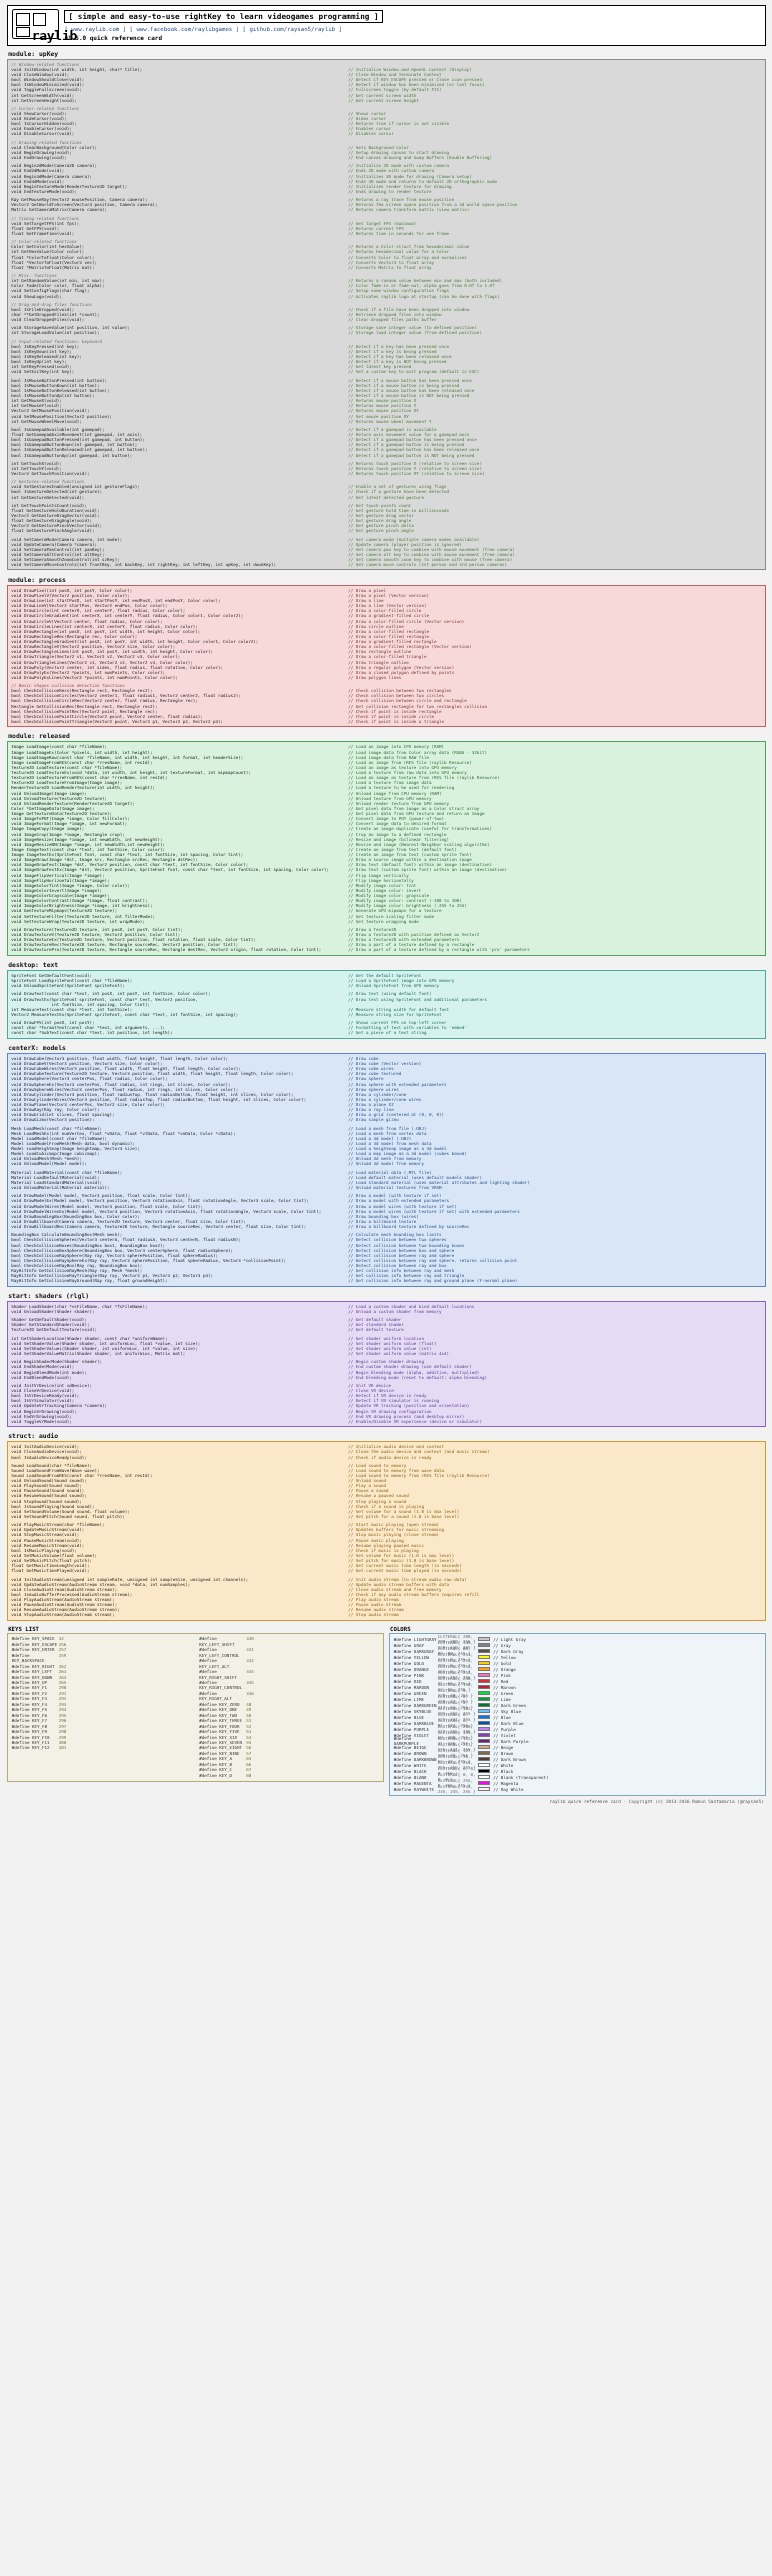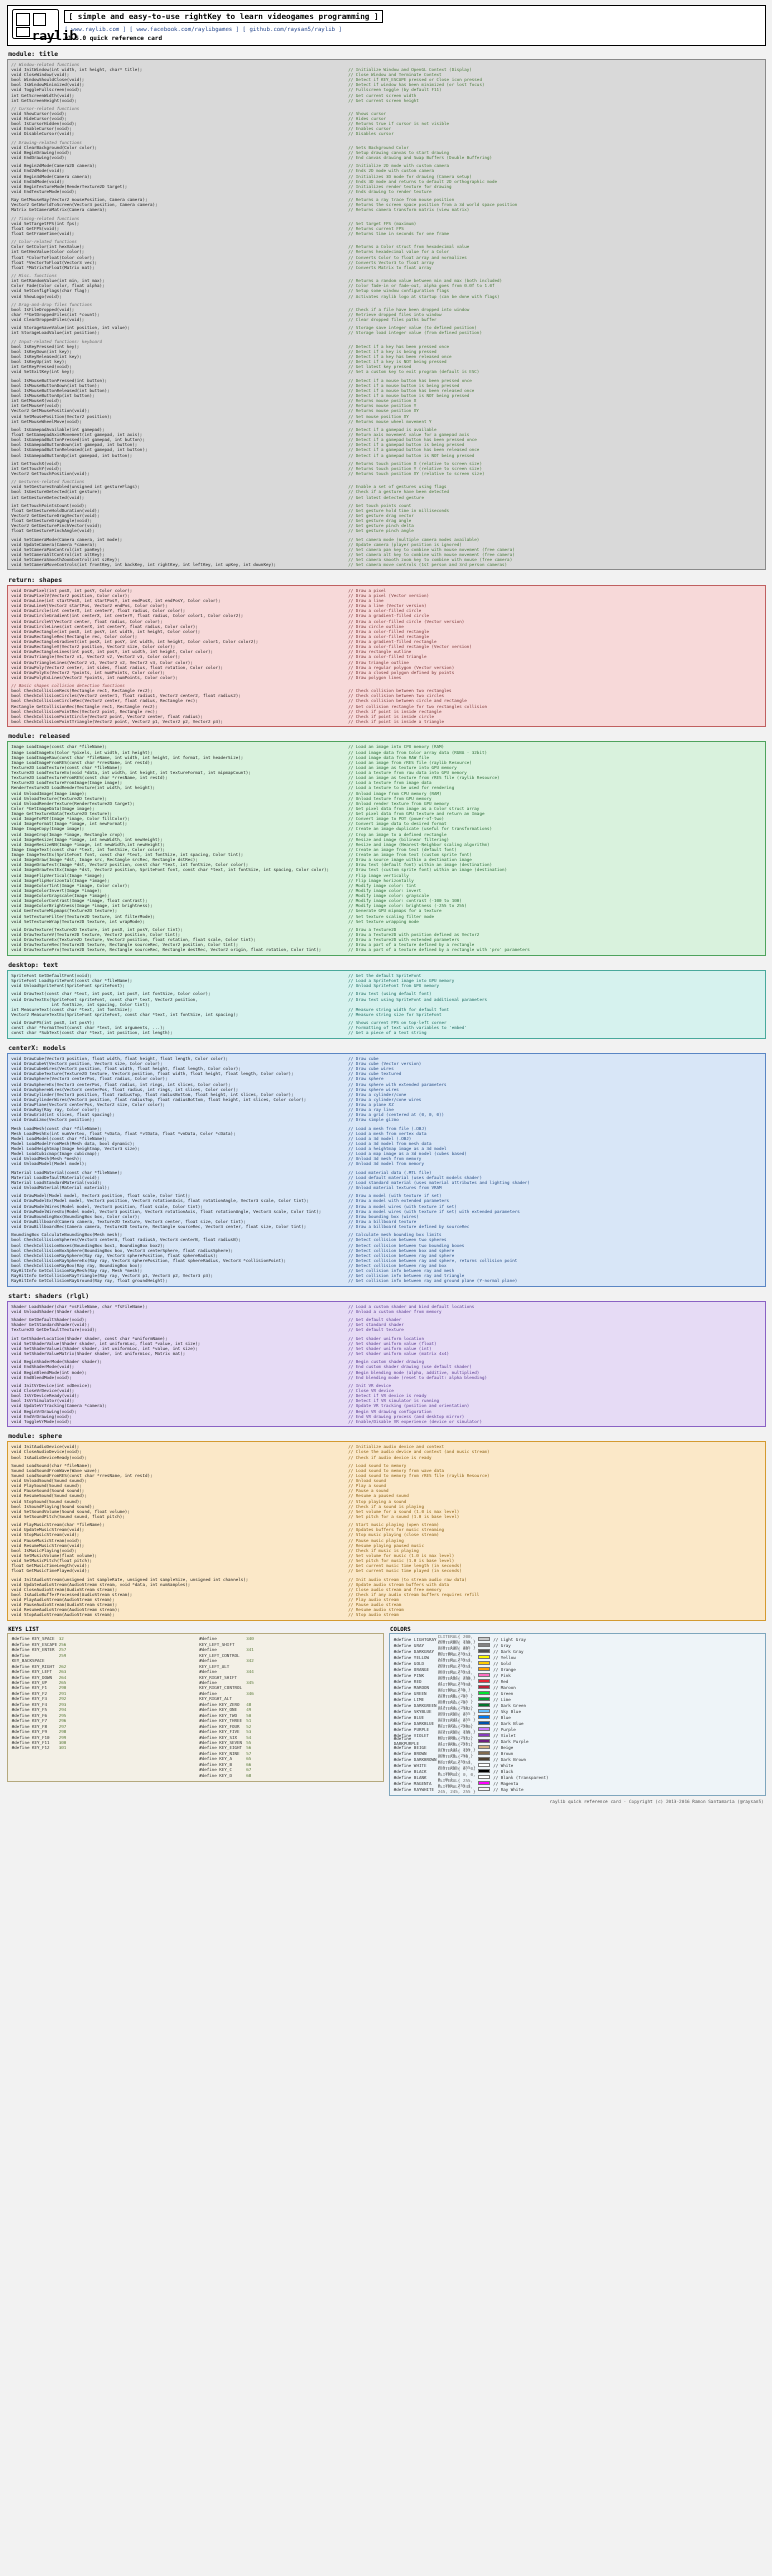--- a/index.html
+++ b/index.html
@@ -127,45 +127,45 @@
         <span>[ www.raylib.com ]</span>
         <span>[ www.facebook.com/raylibgames ]</span>
         <span>[ github.com/raysan5/raylib ]</span>
       </div>
       <div class="hdr-sub">v1.5.0 quick reference card</div>
     </div>
   </div>
 
   <div id="modules-root">
       <div class="module">
-        <div class="module-title">module: title</div>
+        <div class="module-title">module: upKey</div>
         <div class="module-body m-core"><div class="line grp">// Window-related functions</div><div class="row"><span class="sig">void InitWindow(int width, int height, char* title);</span><span class="cmt">// Initialize Window and OpenGL Context (Display)</span></div><div class="row"><span class="sig">void CloseWindow(void);</span><span class="cmt">// Close Window and Terminate Context</span></div><div class="row"><span class="sig">bool WindowShouldClose(void);</span><span class="cmt">// Detect if KEY_ESCAPE pressed or Close icon pressed</span></div><div class="row"><span class="sig">bool IsWindowMinimized(void);</span><span class="cmt">// Detect if window has been minimized (or lost focus)</span></div><div class="row"><span class="sig">void ToggleFullscreen(void);</span><span class="cmt">// Fullscreen toggle (by default F11)</span></div><div class="row"><span class="sig">int GetScreenWidth(void);</span><span class="cmt">// Get current screen width</span></div><div class="row"><span class="sig">int GetScreenHeight(void);</span><span class="cmt">// Get current screen height</span></div><div class="blank"></div><div class="line grp">// Cursor-related functions</div><div class="row"><span class="sig">void ShowCursor(void);</span><span class="cmt">// Shows cursor</span></div><div class="row"><span class="sig">void HideCursor(void);</span><span class="cmt">// Hides cursor</span></div><div class="row"><span class="sig">bool IsCursorHidden(void);</span><span class="cmt">// Returns true if cursor is not visible</span></div><div class="row"><span class="sig">void EnableCursor(void);</span><span class="cmt">// Enables cursor</span></div><div class="row"><span class="sig">void DisableCursor(void);</span><span class="cmt">// Disables cursor</span></div><div class="blank"></div><div class="line grp">// Drawing-related functions</div><div class="row"><span class="sig">void ClearBackground(Color color);</span><span class="cmt">// Sets Background Color</span></div><div class="row"><span class="sig">void BeginDrawing(void);</span><span class="cmt">// Setup drawing canvas to start drawing</span></div><div class="row"><span class="sig">void EndDrawing(void);</span><span class="cmt">// End canvas drawing and Swap Buffers (Double Buffering)</span></div><div class="blank"></div><div class="row"><span class="sig">void Begin2dMode(Camera2D camera);</span><span class="cmt">// Initialize 2D mode with custom camera</span></div><div class="row"><span class="sig">void End2dMode(void);</span><span class="cmt">// Ends 2D mode with custom camera</span></div><div class="row"><span class="sig">void Begin3dMode(Camera camera);</span><span class="cmt">// Initializes 3D mode for drawing (Camera setup)</span></div><div class="row"><span class="sig">void End3dMode(void);</span><span class="cmt">// Ends 3D mode and returns to default 2D orthographic mode</span></div><div class="row"><span class="sig">void BeginTextureMode(RenderTexture2D target);</span><span class="cmt">// Initializes render texture for drawing</span></div><div class="row"><span class="sig">void EndTextureMode(void);</span><span class="cmt">// Ends drawing to render texture</span></div><div class="blank"></div><div class="row"><span class="sig">Ray GetMouseRay(Vector2 mousePosition, Camera camera);</span><span class="cmt">// Returns a ray trace from mouse position</span></div><div class="row"><span class="sig">Vector2 GetWorldToScreen(Vector3 position, Camera camera);</span><span class="cmt">// Returns the screen space position from a 3d world space position</span></div><div class="row"><span class="sig">Matrix GetCameraMatrix(Camera camera);</span><span class="cmt">// Returns camera transform matrix (view matrix)</span></div><div class="blank"></div><div class="line grp">// Timing-related functions</div><div class="row"><span class="sig">void SetTargetFPS(int fps);</span><span class="cmt">// Set target FPS (maximum)</span></div><div class="row"><span class="sig">float GetFPS(void);</span><span class="cmt">// Returns current FPS</span></div><div class="row"><span class="sig">float GetFrameTime(void);</span><span class="cmt">// Returns time in seconds for one frame</span></div><div class="blank"></div><div class="line grp">// Color-related functions</div><div class="row"><span class="sig">Color GetColor(int hexValue);</span><span class="cmt">// Returns a Color struct from hexadecimal value</span></div><div class="row"><span class="sig">int GetHexValue(Color color);</span><span class="cmt">// Returns hexadecimal value for a Color</span></div><div class="row"><span class="sig">float *ColorToFloat(Color color);</span><span class="cmt">// Converts Color to float array and normalizes</span></div><div class="row"><span class="sig">float *VectorToFloat(Vector3 vec);</span><span class="cmt">// Converts Vector3 to float array</span></div><div class="row"><span class="sig">float *MatrixToFloat(Matrix mat);</span><span class="cmt">// Converts Matrix to float array</span></div><div class="blank"></div><div class="line grp">// Misc. functions</div><div class="row"><span class="sig">int GetRandomValue(int min, int max);</span><span class="cmt">// Returns a random value between min and max (both included)</span></div><div class="row"><span class="sig">Color Fade(Color color, float alpha);</span><span class="cmt">// Color fade-in or fade-out, alpha goes from 0.0f to 1.0f</span></div><div class="row"><span class="sig">void SetConfigFlags(char flag);</span><span class="cmt">// Setup some window configuration flags</span></div><div class="row"><span class="sig">void ShowLogo(void);</span><span class="cmt">// Activates raylib logo at startup (can be done with flags)</span></div><div class="blank"></div><div class="line grp">// Drag-and-drop files functions</div><div class="row"><span class="sig">bool IsFileDropped(void);</span><span class="cmt">// Check if a file have been dropped into window</span></div><div class="row"><span class="sig">char **GetDroppedFiles(int *count);</span><span class="cmt">// Retrieve dropped files into window</span></div><div class="row"><span class="sig">void ClearDroppedFiles(void);</span><span class="cmt">// Clear dropped files paths buffer</span></div><div class="blank"></div><div class="row"><span class="sig">void StorageSaveValue(int position, int value);</span><span class="cmt">// Storage save integer value (to defined position)</span></div><div class="row"><span class="sig">int StorageLoadValue(int position);</span><span class="cmt">// Storage load integer value (from defined position)</span></div><div class="blank"></div><div class="line grp">// Input-related functions: keyboard</div><div class="row"><span class="sig">bool IsKeyPressed(int key);</span><span class="cmt">// Detect if a key has been pressed once</span></div><div class="row"><span class="sig">bool IsKeyDown(int key);</span><span class="cmt">// Detect if a key is being pressed</span></div><div class="row"><span class="sig">bool IsKeyReleased(int key);</span><span class="cmt">// Detect if a key has been released once</span></div><div class="row"><span class="sig">bool IsKeyUp(int key);</span><span class="cmt">// Detect if a key is NOT being pressed</span></div><div class="row"><span class="sig">int GetKeyPressed(void);</span><span class="cmt">// Get latest key pressed</span></div><div class="row"><span class="sig">void SetExitKey(int key);</span><span class="cmt">// Set a custom key to exit program (default is ESC)</span></div><div class="blank"></div><div class="row"><span class="sig">bool IsMouseButtonPressed(int button);</span><span class="cmt">// Detect if a mouse button has been pressed once</span></div><div class="row"><span class="sig">bool IsMouseButtonDown(int button);</span><span class="cmt">// Detect if a mouse button is being pressed</span></div><div class="row"><span class="sig">bool IsMouseButtonReleased(int button);</span><span class="cmt">// Detect if a mouse button has been released once</span></div><div class="row"><span class="sig">bool IsMouseButtonUp(int button);</span><span class="cmt">// Detect if a mouse button is NOT being pressed</span></div><div class="row"><span class="sig">int GetMouseX(void);</span><span class="cmt">// Returns mouse position X</span></div><div class="row"><span class="sig">int GetMouseY(void);</span><span class="cmt">// Returns mouse position Y</span></div><div class="row"><span class="sig">Vector2 GetMousePosition(void);</span><span class="cmt">// Returns mouse position XY</span></div><div class="row"><span class="sig">void SetMousePosition(Vector2 position);</span><span class="cmt">// Set mouse position XY</span></div><div class="row"><span class="sig">int GetMouseWheelMove(void);</span><span class="cmt">// Returns mouse wheel movement Y</span></div><div class="blank"></div><div class="row"><span class="sig">bool IsGamepadAvailable(int gamepad);</span><span class="cmt">// Detect if a gamepad is available</span></div><div class="row"><span class="sig">float GetGamepadAxisMovement(int gamepad, int axis);</span><span class="cmt">// Return axis movement value for a gamepad axis</span></div><div class="row"><span class="sig">bool IsGamepadButtonPressed(int gamepad, int button);</span><span class="cmt">// Detect if a gamepad button has been pressed once</span></div><div class="row"><span class="sig">bool IsGamepadButtonDown(int gamepad, int button);</span><span class="cmt">// Detect if a gamepad button is being pressed</span></div><div class="row"><span class="sig">bool IsGamepadButtonReleased(int gamepad, int button);</span><span class="cmt">// Detect if a gamepad button has been released once</span></div><div class="row"><span class="sig">bool IsGamepadButtonUp(int gamepad, int button);</span><span class="cmt">// Detect if a gamepad button is NOT being pressed</span></div><div class="blank"></div><div class="row"><span class="sig">int GetTouchX(void);</span><span class="cmt">// Returns touch position X (relative to screen size)</span></div><div class="row"><span class="sig">int GetTouchY(void);</span><span class="cmt">// Returns touch position Y (relative to screen size)</span></div><div class="row"><span class="sig">Vector2 GetTouchPosition(void);</span><span class="cmt">// Returns touch position XY (relative to screen size)</span></div><div class="blank"></div><div class="line grp">// Gestures-related functions</div><div class="row"><span class="sig">void SetGesturesEnabled(unsigned int gestureFlags);</span><span class="cmt">// Enable a set of gestures using flags</span></div><div class="row"><span class="sig">bool IsGestureDetected(int gesture);</span><span class="cmt">// Check if a gesture have been detected</span></div><div class="row"><span class="sig">int GetGestureDetected(void);</span><span class="cmt">// Get latest detected gesture</span></div><div class="blank"></div><div class="row"><span class="sig">int GetTouchPointsCount(void);</span><span class="cmt">// Get touch points count</span></div><div class="row"><span class="sig">float GetGestureHoldDuration(void);</span><span class="cmt">// Get gesture hold time in milliseconds</span></div><div class="row"><span class="sig">Vector2 GetGestureDragVector(void);</span><span class="cmt">// Get gesture drag vector</span></div><div class="row"><span class="sig">float GetGestureDragAngle(void);</span><span class="cmt">// Get gesture drag angle</span></div><div class="row"><span class="sig">Vector2 GetGesturePinchVector(void);</span><span class="cmt">// Get gesture pinch delta</span></div><div class="row"><span class="sig">float GetGesturePinchAngle(void);</span><span class="cmt">// Get gesture pinch angle</span></div><div class="blank"></div><div class="row"><span class="sig">void SetCameraMode(Camera camera, int mode);</span><span class="cmt">// Set camera mode (multiple camera modes available)</span></div><div class="row"><span class="sig">void UpdateCamera(Camera *camera);</span><span class="cmt">// Update camera (player position is ignored)</span></div><div class="row"><span class="sig">void SetCameraPanControl(int panKey);</span><span class="cmt">// Set camera pan key to combine with mouse movement (free camera)</span></div><div class="row"><span class="sig">void SetCameraAltControl(int altKey);</span><span class="cmt">// Set camera alt key to combine with mouse movement (free camera)</span></div><div class="row"><span class="sig">void SetCameraSmoothZoomControl(int szKey);</span><span class="cmt">// Set camera smooth zoom key to combine with mouse (free camera)</span></div><div class="row"><span class="sig">void SetCameraMoveControls(int frontKey, int backKey, int rightKey, int leftKey, int upKey, int downKey);</span><span class="cmt">// Set camera move controls (1st person and 3rd person cameras)</span></div></div>
       </div>
       <div class="module">
-        <div class="module-title">return: shapes</div>
+        <div class="module-title">module: process</div>
         <div class="module-body m-shapes"><div class="row"><span class="sig">void DrawPixel(int posX, int posY, Color color);</span><span class="cmt">// Draw a pixel</span></div><div class="row"><span class="sig">void DrawPixelV(Vector2 position, Color color);</span><span class="cmt">// Draw a pixel (Vector version)</span></div><div class="row"><span class="sig">void DrawLine(int startPosX, int startPosY, int endPosX, int endPosY, Color color);</span><span class="cmt">// Draw a line</span></div><div class="row"><span class="sig">void DrawLineV(Vector2 startPos, Vector2 endPos, Color color);</span><span class="cmt">// Draw a line (Vector version)</span></div><div class="row"><span class="sig">void DrawCircle(int centerX, int centerY, float radius, Color color);</span><span class="cmt">// Draw a color-filled circle</span></div><div class="row"><span class="sig">void DrawCircleGradient(int centerX, int centerY, float radius, Color color1, Color color2);</span><span class="cmt">// Draw a gradient-filled circle</span></div><div class="row"><span class="sig">void DrawCircleV(Vector2 center, float radius, Color color);</span><span class="cmt">// Draw a color-filled circle (Vector version)</span></div><div class="row"><span class="sig">void DrawCircleLines(int centerX, int centerY, float radius, Color color);</span><span class="cmt">// Draw circle outline</span></div><div class="row"><span class="sig">void DrawRectangle(int posX, int posY, int width, int height, Color color);</span><span class="cmt">// Draw a color-filled rectangle</span></div><div class="row"><span class="sig">void DrawRectangleRec(Rectangle rec, Color color);</span><span class="cmt">// Draw a color-filled rectangle</span></div><div class="row"><span class="sig">void DrawRectangleGradient(int posX, int posY, int width, int height, Color color1, Color color2);</span><span class="cmt">// Draw a gradient-filled rectangle</span></div><div class="row"><span class="sig">void DrawRectangleV(Vector2 position, Vector2 size, Color color);</span><span class="cmt">// Draw a color-filled rectangle (Vector version)</span></div><div class="row"><span class="sig">void DrawRectangleLines(int posX, int posY, int width, int height, Color color);</span><span class="cmt">// Draw rectangle outline</span></div><div class="row"><span class="sig">void DrawTriangle(Vector2 v1, Vector2 v2, Vector2 v3, Color color);</span><span class="cmt">// Draw a color-filled triangle</span></div><div class="row"><span class="sig">void DrawTriangleLines(Vector2 v1, Vector2 v2, Vector2 v3, Color color);</span><span class="cmt">// Draw triangle outline</span></div><div class="row"><span class="sig">void DrawPoly(Vector2 center, int sides, float radius, float rotation, Color color);</span><span class="cmt">// Draw a regular polygon (Vector version)</span></div><div class="row"><span class="sig">void DrawPolyEx(Vector2 *points, int numPoints, Color color);</span><span class="cmt">// Draw a closed polygon defined by points</span></div><div class="row"><span class="sig">void DrawPolyExLines(Vector2 *points, int numPoints, Color color);</span><span class="cmt">// Draw polygon lines</span></div><div class="blank"></div><div class="line grp">// Basic shapes collision detection functions</div><div class="row"><span class="sig">bool CheckCollisionRecs(Rectangle rec1, Rectangle rec2);</span><span class="cmt">// Check collision between two rectangles</span></div><div class="row"><span class="sig">bool CheckCollisionCircles(Vector2 center1, float radius1, Vector2 center2, float radius2);</span><span class="cmt">// Check collision between two circles</span></div><div class="row"><span class="sig">bool CheckCollisionCircleRec(Vector2 center, float radius, Rectangle rec);</span><span class="cmt">// Check collision between circle and rectangle</span></div><div class="row"><span class="sig">Rectangle GetCollisionRec(Rectangle rec1, Rectangle rec2);</span><span class="cmt">// Get collision rectangle for two rectangles collision</span></div><div class="row"><span class="sig">bool CheckCollisionPointRec(Vector2 point, Rectangle rec);</span><span class="cmt">// Check if point is inside rectangle</span></div><div class="row"><span class="sig">bool CheckCollisionPointCircle(Vector2 point, Vector2 center, float radius);</span><span class="cmt">// Check if point is inside circle</span></div><div class="row"><span class="sig">bool CheckCollisionPointTriangle(Vector2 point, Vector2 p1, Vector2 p2, Vector2 p3);</span><span class="cmt">// Check if point is inside a triangle</span></div></div>
       </div>
       <div class="module">
         <div class="module-title">module: released</div>
         <div class="module-body m-textures"><div class="row"><span class="sig">Image LoadImage(const char *fileName);</span><span class="cmt">// Load an image into CPU memory (RAM)</span></div><div class="row"><span class="sig">Image LoadImageEx(Color *pixels, int width, int height);</span><span class="cmt">// Load image data from Color array data (RGBA - 32bit)</span></div><div class="row"><span class="sig">Image LoadImageRaw(const char *fileName, int width, int height, int format, int headerSize);</span><span class="cmt">// Load image data from RAW file</span></div><div class="row"><span class="sig">Image LoadImageFromRES(const char *rresName, int resId);</span><span class="cmt">// Load an image from rRES file (raylib Resource)</span></div><div class="row"><span class="sig">Texture2D LoadTexture(const char *fileName);</span><span class="cmt">// Load an image as texture into GPU memory</span></div><div class="row"><span class="sig">Texture2D LoadTextureEx(void *data, int width, int height, int textureFormat, int mipmapCount);</span><span class="cmt">// Load a texture from raw data into GPU memory</span></div><div class="row"><span class="sig">Texture2D LoadTextureFromRES(const char *rresName, int resId);</span><span class="cmt">// Load an image as texture from rRES file (raylib Resource)</span></div><div class="row"><span class="sig">Texture2D LoadTextureFromImage(Image image);</span><span class="cmt">// Load a texture from image data</span></div><div class="row"><span class="sig">RenderTexture2D LoadRenderTexture(int width, int height);</span><span class="cmt">// Load a texture to be used for rendering</span></div><div class="row"><span class="sig">void UnloadImage(Image image);</span><span class="cmt">// Unload image from CPU memory (RAM)</span></div><div class="row"><span class="sig">void UnloadTexture(Texture2D texture);</span><span class="cmt">// Unload texture from GPU memory</span></div><div class="row"><span class="sig">void UnloadRenderTexture(RenderTexture2D target);</span><span class="cmt">// Unload render texture from GPU memory</span></div><div class="row"><span class="sig">Color *GetImageData(Image image);</span><span class="cmt">// Get pixel data from image as a Color struct array</span></div><div class="row"><span class="sig">Image GetTextureData(Texture2D texture);</span><span class="cmt">// Get pixel data from GPU texture and return an Image</span></div><div class="row"><span class="sig">void ImageToPOT(Image *image, Color fillColor);</span><span class="cmt">// Convert image to POT (power-of-two)</span></div><div class="row"><span class="sig">void ImageFormat(Image *image, int newFormat);</span><span class="cmt">// Convert image data to desired format</span></div><div class="row"><span class="sig">Image ImageCopy(Image image);</span><span class="cmt">// Create an image duplicate (useful for transformations)</span></div><div class="row"><span class="sig">void ImageCrop(Image *image, Rectangle crop);</span><span class="cmt">// Crop an image to a defined rectangle</span></div><div class="row"><span class="sig">void ImageResize(Image *image, int newWidth, int newHeight);</span><span class="cmt">// Resize and image (bilinear filtering)</span></div><div class="row"><span class="sig">void ImageResizeNN(Image *image, int newWidth,int newHeight);</span><span class="cmt">// Resize and image (Nearest-Neighbor scaling algorithm)</span></div><div class="row"><span class="sig">Image ImageText(const char *text, int fontSize, Color color);</span><span class="cmt">// Create an image from text (default font)</span></div><div class="row"><span class="sig">Image ImageTextEx(SpriteFont font, const char *text, int fontSize, int spacing, Color tint);</span><span class="cmt">// Create an image from text (custom sprite font)</span></div><div class="row"><span class="sig">void ImageDraw(Image *dst, Image src, Rectangle srcRec, Rectangle dstRec);</span><span class="cmt">// Draw a source image within a destination image</span></div><div class="row"><span class="sig">void ImageDrawText(Image *dst, Vector2 position, const char *text, int fontSize, Color color);</span><span class="cmt">// Draw text (default font) within an image (destination)</span></div><div class="row"><span class="sig">void ImageDrawTextEx(Image *dst, Vector2 position, SpriteFont font, const char *text, int fontSize, int spacing, Color color);</span><span class="cmt">// Draw text (custom sprite font) within an image (destination)</span></div><div class="row"><span class="sig">void ImageFlipVertical(Image *image);</span><span class="cmt">// Flip image vertically</span></div><div class="row"><span class="sig">void ImageFlipHorizontal(Image *image);</span><span class="cmt">// Flip image horizontally</span></div><div class="row"><span class="sig">void ImageColorTint(Image *image, Color color);</span><span class="cmt">// Modify image color: tint</span></div><div class="row"><span class="sig">void ImageColorInvert(Image *image);</span><span class="cmt">// Modify image color: invert</span></div><div class="row"><span class="sig">void ImageColorGrayscale(Image *image);</span><span class="cmt">// Modify image color: grayscale</span></div><div class="row"><span class="sig">void ImageColorContrast(Image *image, float contrast);</span><span class="cmt">// Modify image color: contrast (-100 to 100)</span></div><div class="row"><span class="sig">void ImageColorBrightness(Image *image, int brightness);</span><span class="cmt">// Modify image color: brightness (-255 to 255)</span></div><div class="row"><span class="sig">void GenTextureMipmaps(Texture2D texture);</span><span class="cmt">// Generate GPU mipmaps for a texture</span></div><div class="row"><span class="sig">void SetTextureFilter(Texture2D texture, int filterMode);</span><span class="cmt">// Set texture scaling filter mode</span></div><div class="row"><span class="sig">void SetTextureWrap(Texture2D texture, int wrapMode);</span><span class="cmt">// Set texture wrapping mode</span></div><div class="blank"></div><div class="row"><span class="sig">void DrawTexture(Texture2D texture, int posX, int posY, Color tint);</span><span class="cmt">// Draw a Texture2D</span></div><div class="row"><span class="sig">void DrawTextureV(Texture2D texture, Vector2 position, Color tint);</span><span class="cmt">// Draw a Texture2D with position defined as Vector2</span></div><div class="row"><span class="sig">void DrawTextureEx(Texture2D texture, Vector2 position, float rotation, float scale, Color tint);</span><span class="cmt">// Draw a Texture2D with extended parameters</span></div><div class="row"><span class="sig">void DrawTextureRec(Texture2D texture, Rectangle sourceRec, Vector2 position, Color tint);</span><span class="cmt">// Draw a part of a texture defined by a rectangle</span></div><div class="row"><span class="sig">void DrawTexturePro(Texture2D texture, Rectangle sourceRec, Rectangle destRec, Vector2 origin, float rotation, Color tint);</span><span class="cmt">// Draw a part of a texture defined by a rectangle with 'pro' parameters</span></div></div>
       </div>
       <div class="module">
         <div class="module-title">desktop: text</div>
         <div class="module-body m-text"><div class="row"><span class="sig">SpriteFont GetDefaultFont(void);</span><span class="cmt">// Get the default SpriteFont</span></div><div class="row"><span class="sig">SpriteFont LoadSpriteFont(const char *fileName);</span><span class="cmt">// Load a SpriteFont image into GPU memory</span></div><div class="row"><span class="sig">void UnloadSpriteFont(SpriteFont spriteFont);</span><span class="cmt">// Unload SpriteFont from GPU memory</span></div><div class="blank"></div><div class="row"><span class="sig">void DrawText(const char *text, int posX, int posY, int fontSize, Color color);</span><span class="cmt">// Draw text (using default font)</span></div><div class="row"><span class="sig">void DrawTextEx(SpriteFont spriteFont, const char* text, Vector2 position,</span><span class="cmt">// Draw text using SpriteFont and additional parameters</span></div><div class="row"><span class="sig">                int fontSize, int spacing, Color tint);</span><span class="cmt"></span></div><div class="row"><span class="sig">int MeasureText(const char *text, int fontSize);</span><span class="cmt">// Measure string width for default font</span></div><div class="row"><span class="sig">Vector2 MeasureTextEx(SpriteFont spriteFont, const char *text, int fontSize, int spacing);</span><span class="cmt">// Measure string size for SpriteFont</span></div><div class="blank"></div><div class="row"><span class="sig">void DrawFPS(int posX, int posY);</span><span class="cmt">// Shows current FPS on top-left corner</span></div><div class="row"><span class="sig">const char *FormatText(const char *text, int arguments, ...);</span><span class="cmt">// Formatting of text with variables to 'embed'</span></div><div class="row"><span class="sig">const char *SubText(const char *text, int position, int length);</span><span class="cmt">// Get a piece of a text string</span></div></div>
       </div>
       <div class="module">
         <div class="module-title">centerX: models</div>
         <div class="module-body m-models"><div class="row"><span class="sig">void DrawCube(Vector3 position, float width, float height, float length, Color color);</span><span class="cmt">// Draw cube</span></div><div class="row"><span class="sig">void DrawCubeV(Vector3 position, Vector3 size, Color color);</span><span class="cmt">// Draw cube (Vector version)</span></div><div class="row"><span class="sig">void DrawCubeWires(Vector3 position, float width, float height, float length, Color color);</span><span class="cmt">// Draw cube wires</span></div><div class="row"><span class="sig">void DrawCubeTexture(Texture2D texture, Vector3 position, float width, float height, float length, Color color);</span><span class="cmt">// Draw cube textured</span></div><div class="row"><span class="sig">void DrawSphere(Vector3 centerPos, float radius, Color color);</span><span class="cmt">// Draw sphere</span></div><div class="row"><span class="sig">void DrawSphereEx(Vector3 centerPos, float radius, int rings, int slices, Color color);</span><span class="cmt">// Draw sphere with extended parameters</span></div><div class="row"><span class="sig">void DrawSphereWires(Vector3 centerPos, float radius, int rings, int slices, Color color);</span><span class="cmt">// Draw sphere wires</span></div><div class="row"><span class="sig">void DrawCylinder(Vector3 position, float radiusTop, float radiusBottom, float height, int slices, Color color);</span><span class="cmt">// Draw a cylinder/cone</span></div><div class="row"><span class="sig">void DrawCylinderWires(Vector3 position, float radiusTop, float radiusBottom, float height, int slices, Color color);</span><span class="cmt">// Draw a cylinder/cone wires</span></div><div class="row"><span class="sig">void DrawPlane(Vector3 centerPos, Vector2 size, Color color);</span><span class="cmt">// Draw a plane XZ</span></div><div class="row"><span class="sig">void DrawRay(Ray ray, Color color);</span><span class="cmt">// Draw a ray line</span></div><div class="row"><span class="sig">void DrawGrid(int slices, float spacing);</span><span class="cmt">// Draw a grid (centered at (0, 0, 0))</span></div><div class="row"><span class="sig">void DrawGizmo(Vector3 position);</span><span class="cmt">// Draw simple gizmo</span></div><div class="blank"></div><div class="row"><span class="sig">Mesh LoadMesh(const char *fileName);</span><span class="cmt">// Load a mesh from file (.OBJ)</span></div><div class="row"><span class="sig">Mesh LoadMeshEx(int numVertex, float *vData, float *vtData, float *vnData, Color *cData);</span><span class="cmt">// Load a mesh from vertex data</span></div><div class="row"><span class="sig">Model LoadModel(const char *fileName);</span><span class="cmt">// Load a 3d model (.OBJ)</span></div><div class="row"><span class="sig">Model LoadModelFromMesh(Mesh data, bool dynamic);</span><span class="cmt">// Load a 3d model from mesh data</span></div><div class="row"><span class="sig">Model LoadHeightmap(Image heightmap, Vector3 size);</span><span class="cmt">// Load a heightmap image as a 3d model</span></div><div class="row"><span class="sig">Model LoadCubicmap(Image cubicmap);</span><span class="cmt">// Load a map image as a 3d model (cubes based)</span></div><div class="row"><span class="sig">void UnloadMesh(Mesh *mesh);</span><span class="cmt">// Unload 3d mesh from memory</span></div><div class="row"><span class="sig">void UnloadModel(Model model);</span><span class="cmt">// Unload 3d model from memory</span></div><div class="blank"></div><div class="row"><span class="sig">Material LoadMaterial(const char *fileName);</span><span class="cmt">// Load material data (.MTL file)</span></div><div class="row"><span class="sig">Material LoadDefaultMaterial(void);</span><span class="cmt">// Load default material (uses default models shader)</span></div><div class="row"><span class="sig">Material LoadStandardMaterial(void);</span><span class="cmt">// Load standard material (uses material attributes and lighting shader)</span></div><div class="row"><span class="sig">void UnloadMaterial(Material material);</span><span class="cmt">// Unload material textures from VRAM</span></div><div class="blank"></div><div class="row"><span class="sig">void DrawModel(Model model, Vector3 position, float scale, Color tint);</span><span class="cmt">// Draw a model (with texture if set)</span></div><div class="row"><span class="sig">void DrawModelEx(Model model, Vector3 position, Vector3 rotationAxis, float rotationAngle, Vector3 scale, Color tint);</span><span class="cmt">// Draw a model with extended parameters</span></div><div class="row"><span class="sig">void DrawModelWires(Model model, Vector3 position, float scale, Color tint);</span><span class="cmt">// Draw a model wires (with texture if set)</span></div><div class="row"><span class="sig">void DrawModelWiresEx(Model model, Vector3 position, Vector3 rotationAxis, float rotationAngle, Vector3 scale, Color tint);</span><span class="cmt">// Draw a model wires (with texture if set) with extended parameters</span></div><div class="row"><span class="sig">void DrawBoundingBox(BoundingBox box, Color color);</span><span class="cmt">// Draw bounding box (wires)</span></div><div class="row"><span class="sig">void DrawBillboard(Camera camera, Texture2D texture, Vector3 center, float size, Color tint);</span><span class="cmt">// Draw a billboard texture</span></div><div class="row"><span class="sig">void DrawBillboardRec(Camera camera, Texture2D texture, Rectangle sourceRec, Vector3 center, float size, Color tint);</span><span class="cmt">// Draw a billboard texture defined by sourceRec</span></div><div class="blank"></div><div class="row"><span class="sig">BoundingBox CalculateBoundingBox(Mesh mesh);</span><span class="cmt">// Calculate mesh bounding box limits</span></div><div class="row"><span class="sig">bool CheckCollisionSpheres(Vector3 centerA, float radiusA, Vector3 centerB, float radiusB);</span><span class="cmt">// Detect collision between two spheres</span></div><div class="row"><span class="sig">bool CheckCollisionBoxes(BoundingBox box1, BoundingBox box2);</span><span class="cmt">// Detect collision between two bounding boxes</span></div><div class="row"><span class="sig">bool CheckCollisionBoxSphere(BoundingBox box, Vector3 centerSphere, float radiusSphere);</span><span class="cmt">// Detect collision between box and sphere</span></div><div class="row"><span class="sig">bool CheckCollisionRaySphere(Ray ray, Vector3 spherePosition, float sphereRadius);</span><span class="cmt">// Detect collision between ray and sphere</span></div><div class="row"><span class="sig">bool CheckCollisionRaySphereEx(Ray ray, Vector3 spherePosition, float sphereRadius, Vector3 *collisionPoint);</span><span class="cmt">// Detect collision between ray and sphere, returns collision point</span></div><div class="row"><span class="sig">bool CheckCollisionRayBox(Ray ray, BoundingBox box);</span><span class="cmt">// Detect collision between ray and box</span></div><div class="row"><span class="sig">RayHitInfo GetCollisionRayMesh(Ray ray, Mesh *mesh);</span><span class="cmt">// Get collision info between ray and mesh</span></div><div class="row"><span class="sig">RayHitInfo GetCollisionRayTriangle(Ray ray, Vector3 p1, Vector3 p2, Vector3 p3);</span><span class="cmt">// Get collision info between ray and triangle</span></div><div class="row"><span class="sig">RayHitInfo GetCollisionRayGround(Ray ray, float groundHeight);</span><span class="cmt">// Get collision info between ray and ground plane (Y-normal plane)</span></div></div>
       </div>
       <div class="module">
         <div class="module-title">start: shaders (rlgl)</div>
         <div class="module-body m-shaders"><div class="row"><span class="sig">Shader LoadShader(char *vsFileName, char *fsFileName);</span><span class="cmt">// Load a custom shader and bind default locations</span></div><div class="row"><span class="sig">void UnloadShader(Shader shader);</span><span class="cmt">// Unload a custom shader from memory</span></div><div class="blank"></div><div class="row"><span class="sig">Shader GetDefaultShader(void);</span><span class="cmt">// Get default shader</span></div><div class="row"><span class="sig">Shader GetStandardShader(void);</span><span class="cmt">// Get standard shader</span></div><div class="row"><span class="sig">Texture2D GetDefaultTexture(void);</span><span class="cmt">// Get default texture</span></div><div class="blank"></div><div class="row"><span class="sig">int GetShaderLocation(Shader shader, const char *uniformName);</span><span class="cmt">// Get shader uniform location</span></div><div class="row"><span class="sig">void SetShaderValue(Shader shader, int uniformLoc, float *value, int size);</span><span class="cmt">// Set shader uniform value (float)</span></div><div class="row"><span class="sig">void SetShaderValuei(Shader shader, int uniformLoc, int *value, int size);</span><span class="cmt">// Set shader uniform value (int)</span></div><div class="row"><span class="sig">void SetShaderValueMatrix(Shader shader, int uniformLoc, Matrix mat);</span><span class="cmt">// Set shader uniform value (matrix 4x4)</span></div><div class="blank"></div><div class="row"><span class="sig">void BeginShaderMode(Shader shader);</span><span class="cmt">// Begin custom shader drawing</span></div><div class="row"><span class="sig">void EndShaderMode(void);</span><span class="cmt">// End custom shader drawing (use default shader)</span></div><div class="row"><span class="sig">void BeginBlendMode(int mode);</span><span class="cmt">// Begin blending mode (alpha, additive, multiplied)</span></div><div class="row"><span class="sig">void EndBlendMode(void);</span><span class="cmt">// End blending mode (reset to default: alpha blending)</span></div><div class="blank"></div><div class="row"><span class="sig">void InitVrDevice(int vdDevice);</span><span class="cmt">// Init VR device</span></div><div class="row"><span class="sig">void CloseVrDevice(void);</span><span class="cmt">// Close VR device</span></div><div class="row"><span class="sig">bool IsVrDeviceReady(void);</span><span class="cmt">// Detect if VR device is ready</span></div><div class="row"><span class="sig">bool IsVrSimulator(void);</span><span class="cmt">// Detect if VR simulator is running</span></div><div class="row"><span class="sig">void UpdateVrTracking(Camera *camera);</span><span class="cmt">// Update VR tracking (position and orientation)</span></div><div class="row"><span class="sig">void BeginVrDrawing(void);</span><span class="cmt">// Begin VR drawing configuration</span></div><div class="row"><span class="sig">void EndVrDrawing(void);</span><span class="cmt">// End VR drawing process (and desktop mirror)</span></div><div class="row"><span class="sig">void ToggleVrMode(void);</span><span class="cmt">// Enable/Disable VR experience (device or simulator)</span></div></div>
       </div>
       <div class="module">
-        <div class="module-title">module: sphere</div>
+        <div class="module-title">struct: audio</div>
         <div class="module-body m-audio"><div class="row"><span class="sig">void InitAudioDevice(void);</span><span class="cmt">// Initialize audio device and context</span></div><div class="row"><span class="sig">void CloseAudioDevice(void);</span><span class="cmt">// Close the audio device and context (and music stream)</span></div><div class="row"><span class="sig">bool IsAudioDeviceReady(void);</span><span class="cmt">// Check if audio device is ready</span></div><div class="blank"></div><div class="row"><span class="sig">Sound LoadSound(char *fileName);</span><span class="cmt">// Load sound to memory</span></div><div class="row"><span class="sig">Sound LoadSoundFromWave(Wave wave);</span><span class="cmt">// Load sound to memory from wave data</span></div><div class="row"><span class="sig">Sound LoadSoundFromRES(const char *rresName, int resId);</span><span class="cmt">// Load sound to memory from rRES file (raylib Resource)</span></div><div class="row"><span class="sig">void UnloadSound(Sound sound);</span><span class="cmt">// Unload sound</span></div><div class="row"><span class="sig">void PlaySound(Sound sound);</span><span class="cmt">// Play a sound</span></div><div class="row"><span class="sig">void PauseSound(Sound sound);</span><span class="cmt">// Pause a sound</span></div><div class="row"><span class="sig">void ResumeSound(Sound sound);</span><span class="cmt">// Resume a paused sound</span></div><div class="row"><span class="sig">void StopSound(Sound sound);</span><span class="cmt">// Stop playing a sound</span></div><div class="row"><span class="sig">bool IsSoundPlaying(Sound sound);</span><span class="cmt">// Check if a sound is playing</span></div><div class="row"><span class="sig">void SetSoundVolume(Sound sound, float volume);</span><span class="cmt">// Set volume for a sound (1.0 is max level)</span></div><div class="row"><span class="sig">void SetSoundPitch(Sound sound, float pitch);</span><span class="cmt">// Set pitch for a sound (1.0 is base level)</span></div><div class="blank"></div><div class="row"><span class="sig">void PlayMusicStream(char *fileName);</span><span class="cmt">// Start music playing (open stream)</span></div><div class="row"><span class="sig">void UpdateMusicStream(void);</span><span class="cmt">// Updates buffers for music streaming</span></div><div class="row"><span class="sig">void StopMusicStream(void);</span><span class="cmt">// Stop music playing (close stream)</span></div><div class="row"><span class="sig">void PauseMusicStream(void);</span><span class="cmt">// Pause music playing</span></div><div class="row"><span class="sig">void ResumeMusicStream(void);</span><span class="cmt">// Resume playing paused music</span></div><div class="row"><span class="sig">bool IsMusicPlaying(void);</span><span class="cmt">// Check if music is playing</span></div><div class="row"><span class="sig">void SetMusicVolume(float volume);</span><span class="cmt">// Set volume for music (1.0 is max level)</span></div><div class="row"><span class="sig">void SetMusicPitch(float pitch);</span><span class="cmt">// Set pitch for music (1.0 is base level)</span></div><div class="row"><span class="sig">float GetMusicTimeLength(void);</span><span class="cmt">// Get current music time length (in seconds)</span></div><div class="row"><span class="sig">float GetMusicTimePlayed(void);</span><span class="cmt">// Get current music time played (in seconds)</span></div><div class="blank"></div><div class="row"><span class="sig">void InitAudioStream(unsigned int sampleRate, unsigned int sampleSize, unsigned int channels);</span><span class="cmt">// Init audio stream (to stream audio raw data)</span></div><div class="row"><span class="sig">void UpdateAudioStream(AudioStream stream, void *data, int numSamples);</span><span class="cmt">// Update audio stream buffers with data</span></div><div class="row"><span class="sig">void CloseAudioStream(AudioStream stream);</span><span class="cmt">// Close audio stream and free memory</span></div><div class="row"><span class="sig">bool IsAudioBufferProcessed(AudioStream stream);</span><span class="cmt">// Check if any audio stream buffers requires refill</span></div><div class="row"><span class="sig">void PlayAudioStream(AudioStream stream);</span><span class="cmt">// Play audio stream</span></div><div class="row"><span class="sig">void PauseAudioStream(AudioStream stream);</span><span class="cmt">// Pause audio stream</span></div><div class="row"><span class="sig">void ResumeAudioStream(AudioStream stream);</span><span class="cmt">// Resume audio stream</span></div><div class="row"><span class="sig">void StopAudioStream(AudioStream stream);</span><span class="cmt">// Stop audio stream</span></div></div>
       </div>
     </div>
 
   <div class="bottom">
     <div class="panel">
       <div class="panel-title">KEYS LIST</div>
       <div class="panel-body p-keys" id="keys-root">
           <div class="keycols">
             <div class="keycol">

